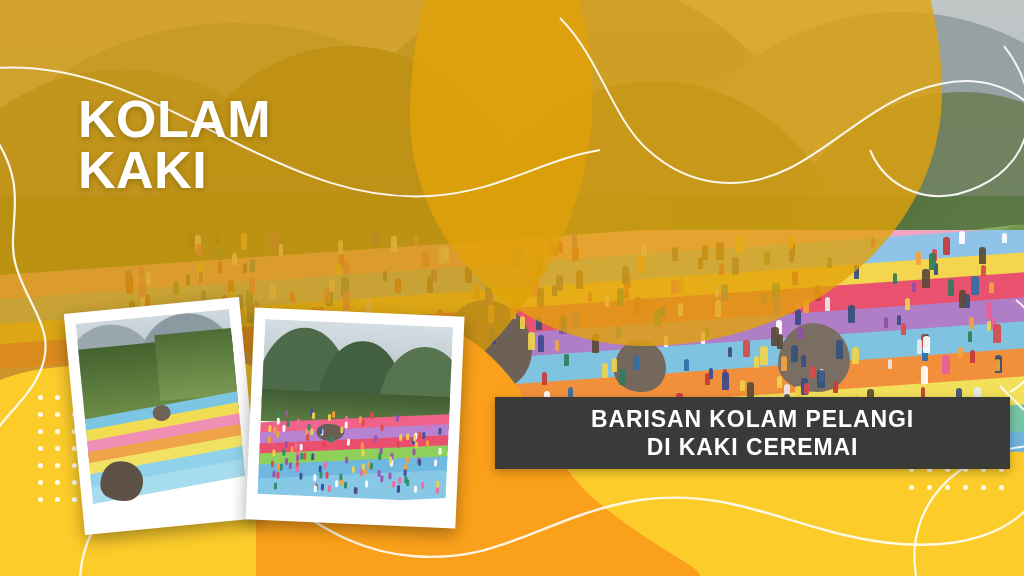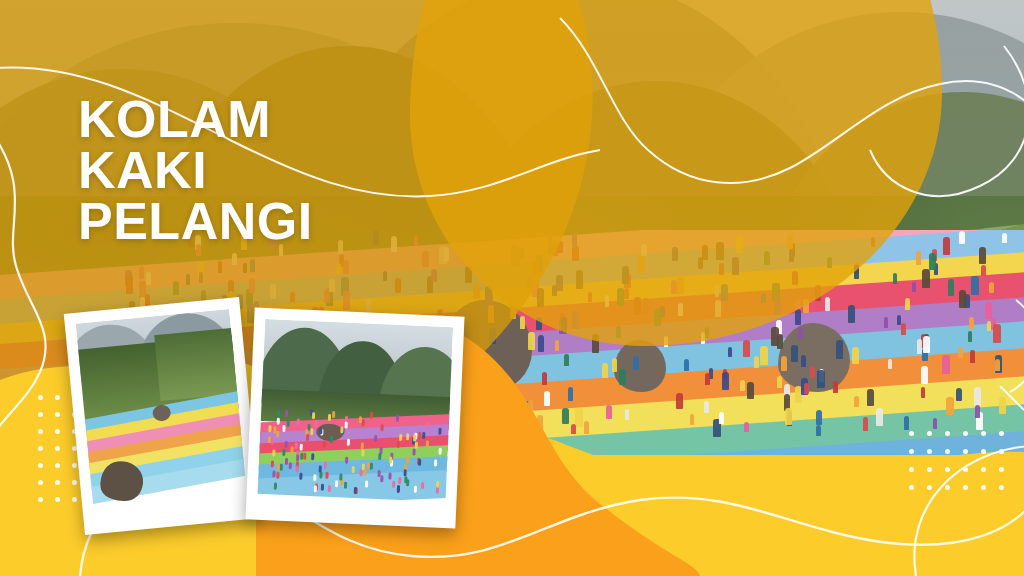--- a/index.html
+++ b/index.html
@@ -642,21 +642,20 @@
       <span></span>
       <span></span>
       <span></span>
       <span></span>
     </div>
 
 
   <div class="headline">
     <div>KOLAM</div>
     <div>KAKI</div>
-    <div>PELANGI</div>
   </div>
 
   <div class="polaroid polaroid-left">
     <div class="shot">
       <div class="mini">
         <div class="m-sky"></div>
         <div class="m-mtn" style="left:-10%;top:2%;width:60%;height:26%;background:#9aa8ae"></div>
         <div class="m-mtn" style="left:38%;top:0%;width:64%;height:28%;background:#8b9aa0"></div>
         <div class="m-hill" style="top:14%;height:40%;background:linear-gradient(180deg,#44622f,#6f9049)"></div>
         <div class="m-hill" style="left:50%;top:10%;width:70%;height:36%;background:linear-gradient(180deg,#4e6d36,#7a9a52)"></div>
@@ -807,14 +806,18 @@
             <div style="position: absolute; left: 76.8751%; top: 82.0877%; width: 3px; height: 7px; border-radius: 2px; background: rgb(58, 79, 150); opacity: 0.95;"></div>
             <div style="position: absolute; left: 13.8909%; top: 57.2385%; width: 3px; height: 7px; border-radius: 2px; background: rgb(47, 138, 102); opacity: 0.95;"></div>
             <div style="position: absolute; left: 33.7257%; top: 68.1958%; width: 3px; height: 7px; border-radius: 2px; background: rgb(224, 74, 74); opacity: 0.95;"></div>
             <div style="position: absolute; left: 55.7374%; top: 82.9104%; width: 3px; height: 7px; border-radius: 2px; background: rgb(242, 160, 60); opacity: 0.95;"></div>
             <div style="position: absolute; left: 6.09887%; top: 67.7032%; width: 3px; height: 7px; border-radius: 2px; background: rgb(238, 106, 160); opacity: 0.95;"></div>
           </div>
       </div>
     </div>
   </div>
 
+  <div class="caption">
+    <div>BARISAN KOLAM PELANGI</div>
+    <div>DI KAKI CEREMAI</div>
+  </div>
 
 </div>
 
 </body></html>

